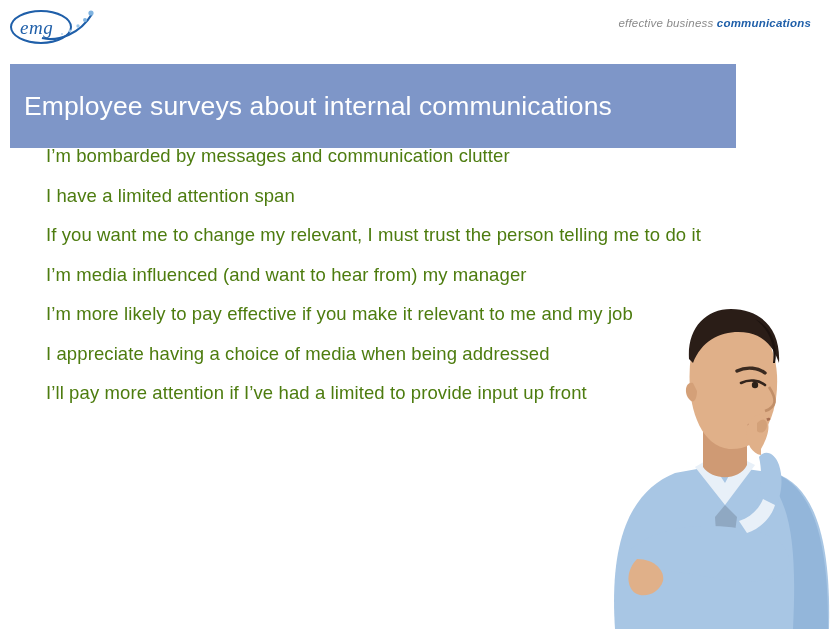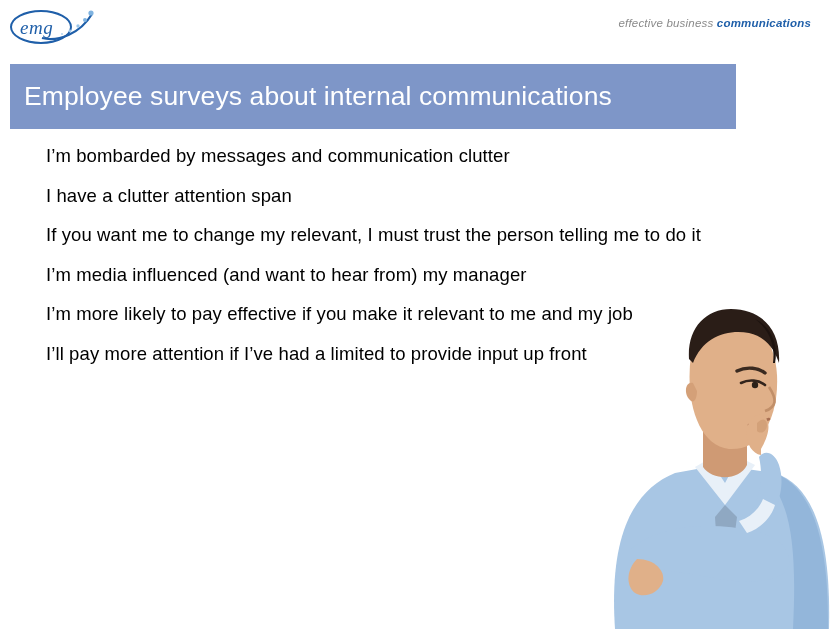--- a/index.html
+++ b/index.html
@@ -82,21 +82,21 @@
     font-weight: bold;
     font-style: italic;
   }
 
   
   .title-bar {
     position: absolute;
     left: 10px;
     top: 64px;
     width: 726px;
-    height: 65px;
+    height: 84px;
     background: #7e96c8;
     display: flex;
     align-items: center;
   }
   .title-text {
     color: #ffffff;
     font-size: 26.5px;
     padding-left: 14px;
     font-weight: normal;
     letter-spacing: 0.1px;
@@ -105,21 +105,21 @@
 
   
   .body-list {
     position: absolute;
     left: 46px;
     top: 145px;
     width: 660px;
   }
   .bullet {
     font-size: 18.5px;
-    color: #000000;
+    color: #4d7c0f;
     line-height: 1.22;
     margin-bottom: 17px;
     letter-spacing: 0.1px;
   }
 
   
   .photo {
     position: absolute;
     right: 0;
     bottom: 0;
@@ -152,24 +152,25 @@
       <span>effective business </span><b>communications</b>
     </div>
   </div>
 
   <div class="title-bar">
     <div class="title-text">Employee surveys about internal communications</div>
   </div>
 
   <div class="body-list">
     <div class="bullet">I’m bombarded by messages and communication clutter</div>
-    <div class="bullet">I have a clutter attention span</div>
+    <div class="bullet">I have a limited attention span</div>
     <div class="bullet">If you want me to change my relevant, I must trust the person telling me to do it</div>
     <div class="bullet">I’m media influenced (and want to hear from) my manager</div>
     <div class="bullet">I’m more likely to pay effective if you make it relevant to me and my job</div>
+    <div class="bullet">I appreciate having a choice of media when being addressed</div>
     <div class="bullet">I’ll pay more attention if I’ve had a limited to provide input up front</div>
   </div>
 
   <div class="photo">
     <svg width="260" height="370" viewBox="0 0 260 370">
 
       <path d="M36 370 C 30 280, 52 232, 96 214 L 140 206 L 196 214 C 238 228, 252 286, 250 370 Z" fill="#a8c6e4"></path>
 
       <path d="M196 214 C 236 230, 250 288, 249 370 L 214 370 C 218 290, 212 246, 190 222 Z" fill="#93b6da"></path>
 

